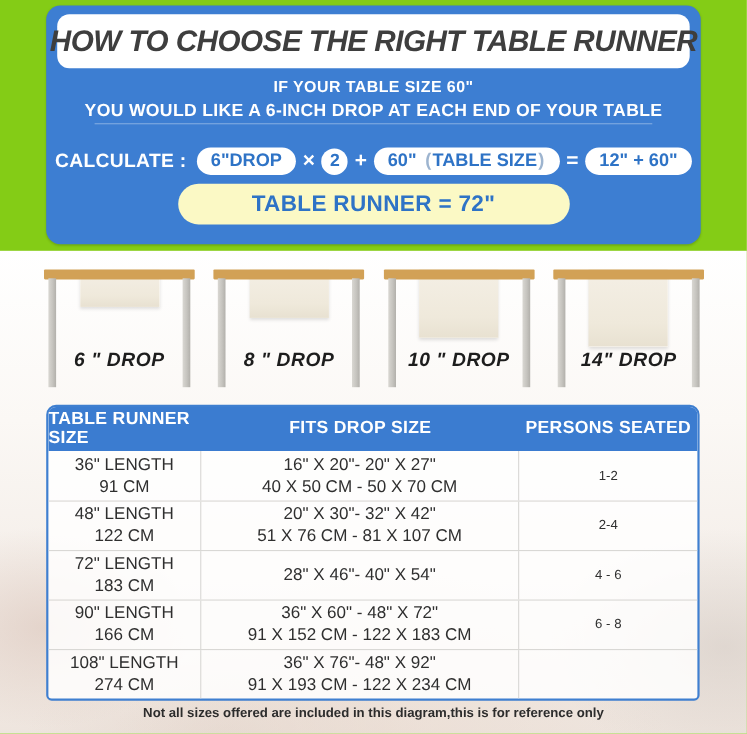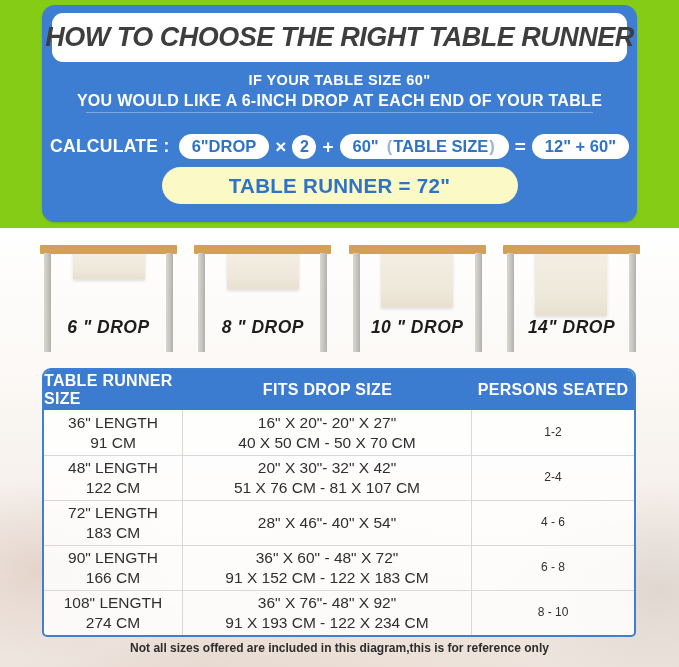--- a/index.html
+++ b/index.html
@@ -200,19 +200,18 @@
 
     <div class="tbl-row">
       <div class="cell c1">
         <span>108" LENGTH</span>
         <span>274 CM</span>
       </div>
       <div class="cell c2">
         <span>36" X 76"- 48" X 92"</span>
         <span>91 X 193 CM - 122 X 234 CM</span>
       </div>
-      <div class="cell c3">8 - 10</div>
     </div>
   </section>
 
   <p class="footnote">Not all sizes offered are included in this diagram,this is for reference only</p>
 
 </div>
 
 </body></html>

